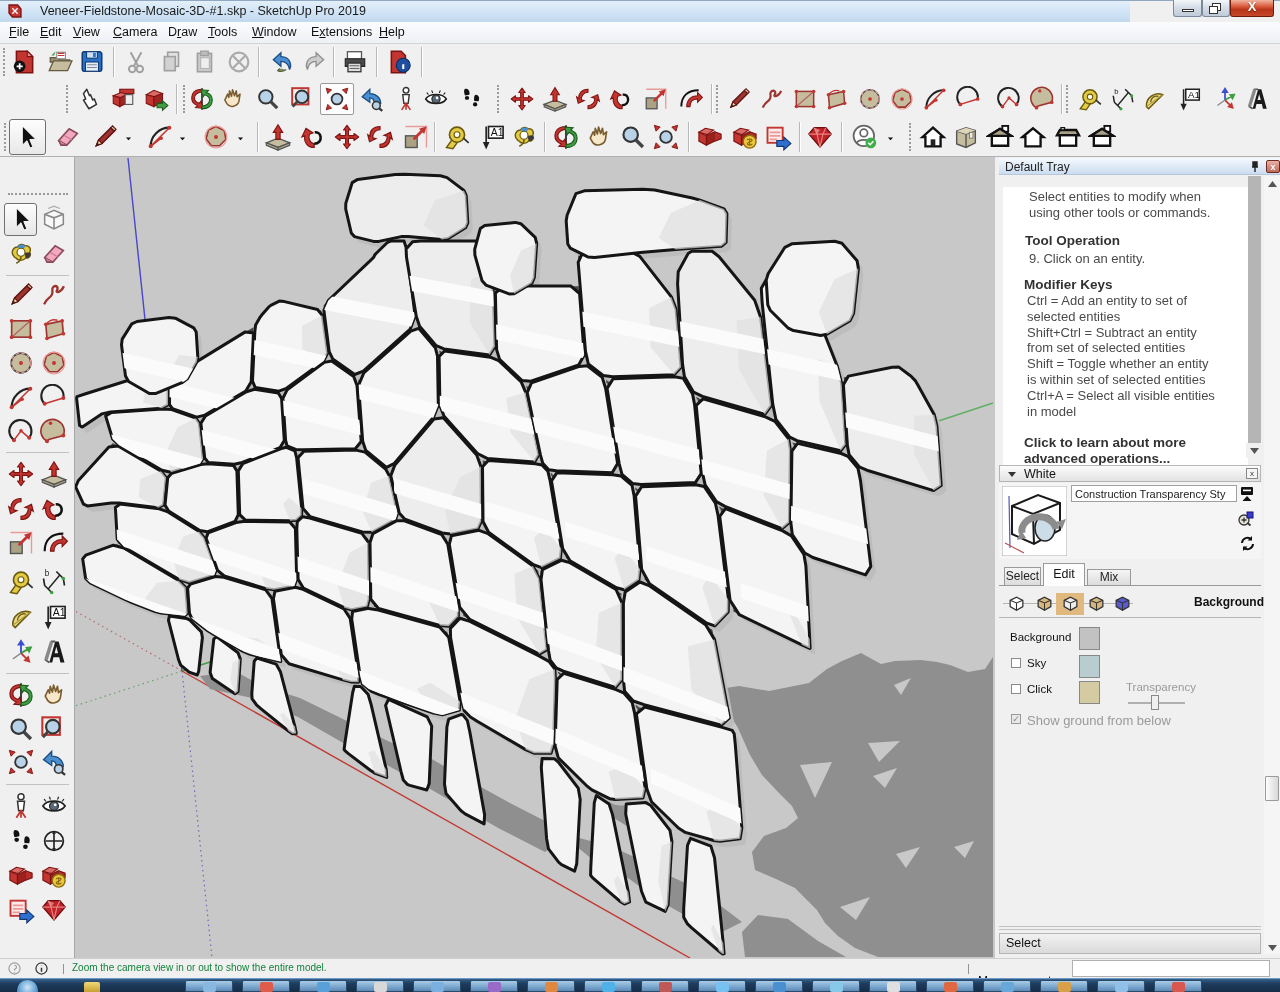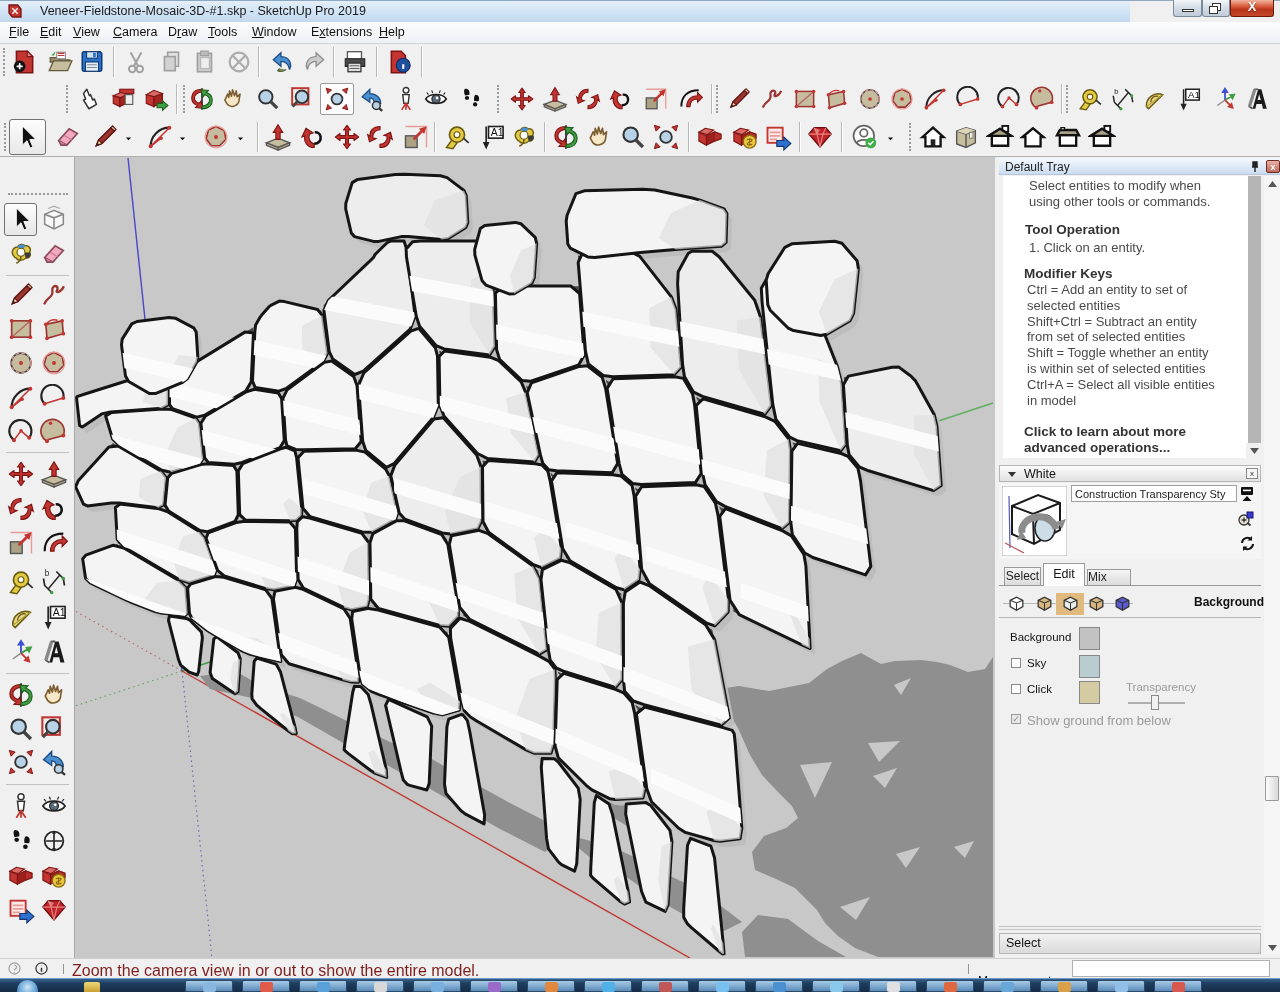--- a/index.html
+++ b/index.html
@@ -1066,24 +1066,24 @@
   </svg>
 <div class="ab" style="left:995px;top:157px;width:285px;height:801px;background:#f0f0f0">
     <div class="ab" style="left:0;top:0;width:4px;height:801px;background:#f0f0f0"></div>
     <div class="ab" style="left:4px;top:1px;width:281px;height:17px;background:linear-gradient(#f5f9fd,#cbdcf0);border-bottom:1px solid #b8c8da">
       <div class="ab" style="left:6px;top:2px;font-size:12px;color:#222">Default Tray</div>
       <svg class="ab" style="left:250px;top:3px" width="12" height="12" viewBox="0 0 12 12">
         <path d="M4 1 h4 v5 h-4 z M3 6 h6 M6 6 v5" stroke="#222" stroke-width="1.4" fill="#222"></path>
       </svg>
       <div class="ab" style="left:267px;top:2px;width:14px;height:13px;background:linear-gradient(#e8b0a8,#c06a5a);border:1px solid #6e2a20;border-radius:2px;color:#fff;font-size:9px;font-weight:bold;text-align:center;line-height:12px">x</div>
     </div>
-    <div class="ab" style="left:8px;top:19px;width:245px;height:282px;background:#fff;font-size:13px;color:#4a4a4a;line-height:15.8px;white-space:nowrap">
+    <div class="ab" style="left:8px;top:30px;width:245px;height:282px;background:#fff;font-size:13px;color:#4a4a4a;line-height:15.8px;white-space:nowrap">
       <div class="ab" style="left:26px;top:2px">Select entities to modify when<br>using other tools or commands.</div>
       <div class="ab" style="left:22px;top:46px;font-weight:bold;color:#333;font-size:13.5px">Tool Operation</div>
-      <div class="ab" style="left:26px;top:64px">1. Click on an entity.</div>
+      <div class="ab" style="left:26px;top:64px">9. Click on an entity.</div>
       <div class="ab" style="left:21px;top:90px;font-weight:bold;color:#333;font-size:13.5px">Modifier Keys</div>
       <div class="ab" style="left:24px;top:106px">Ctrl = Add an entity to set of<br>selected entities<br>Shift+Ctrl = Subtract an entity<br>from set of selected entities<br>Shift = Toggle whether an entity<br>is within set of selected entities<br>Ctrl+A = Select all visible entities<br>in model</div>
       <div class="ab" style="left:21px;top:248px;font-weight:bold;color:#333;font-size:13.5px;line-height:16px">Click to learn about more<br>advanced operations...</div>
     </div>
     <div class="ab" style="left:253px;top:19px;width:13px;height:267px;background:#b5b5b5"></div>
     <div class="ab" style="left:251px;top:286px;width:16px;height:15px;background:#f0f0f0"></div>
     <svg class="ab" style="left:255px;top:291px" width="9" height="6" viewBox="0 0 9 6">
       <path d="M0 0 h9 L4.5 6 Z" fill="#555"></path>
     </svg>
     <div class="ab" style="left:4px;top:308px;width:262px;height:17px;background:linear-gradient(#fcfcfc,#e2e2e2);border:1px solid #b5b5b5">
@@ -1117,21 +1117,21 @@
         <path d="M10.5 13 l3 2.5" stroke="#333" stroke-width="1.8"></path>
         <rect x="10" y="2" width="6" height="6" fill="#3a3ad0" stroke="#15156e"></rect>
       </svg>
       <svg class="ab" style="left:240px;top:52px" width="17" height="17" viewBox="0 0 17 17">
         <path d="M3 8 a5.5 5.5 0 0 1 9.5 -3.5 M14 9 a5.5 5.5 0 0 1 -9.5 3.5" fill="none" stroke="#111" stroke-width="2"></path>
         <path d="M13 1 v4.5 h-4.5 z M4 16 v-4.5 h4.5 z" fill="#111"></path>
       </svg>
     </div>
     <div class="ab" style="left:9px;top:410px;width:37px;height:18px;background:linear-gradient(#f5f5f5,#dcdcdc);border:1px solid #9a9a9a;border-bottom:none;font-size:12px;text-align:center;line-height:17px;color:#222">Select</div>
     <div class="ab" style="left:48px;top:406px;width:42px;height:23px;background:#fdfdfd;border:1px solid #9a9a9a;border-bottom:none;font-size:12.5px;text-align:center;line-height:20px;color:#111;z-index:3">Edit</div>
-    <div class="ab" style="left:92px;top:412px;width:44px;height:16px;background:linear-gradient(#f5f5f5,#dcdcdc);border:1px solid #9a9a9a;border-bottom:none;font-size:12px;text-align:left;line-height:15px;color:#222">Mix</div>
+    <div class="ab" style="left:92px;top:412px;width:44px;height:16px;background:linear-gradient(#f5f5f5,#dcdcdc);border:1px solid #9a9a9a;border-bottom:none;font-size:12px;text-align:center;line-height:15px;color:#222">Mix</div>
     <div class="ab" style="left:4px;top:428px;width:262px;height:1px;background:#9a9a9a"></div>
     <div class="ab" style="left:8px;top:438px;width:130px;height:2px;border-top:1px solid #b5b5b5;margin-top:8px"></div>
     <div class="ab" style="left:61px;top:436px;width:28px;height:22px;background:#e0b97f"></div>
     <svg class="ab" style="left:12px;top:437px" width="19" height="19" viewBox="0 0 18 18">
       <path d="M3 6 L9 3 L15 6 L15 12 L9 15.5 L3 12 Z" fill="#fff" stroke="#333" stroke-width="1.2"></path>
       <path d="M3 6 L9 8.5 L15 6 M9 8.5 L9 15.5" fill="none" stroke="#333" stroke-width="1"></path>
     </svg>
     <svg class="ab" style="left:40px;top:437px" width="19" height="19" viewBox="0 0 18 18">
       <path d="M3 6 L9 3 L15 6 L15 12 L9 15.5 L3 12 Z" fill="#d8b77f" stroke="#333" stroke-width="1.2"></path>
       <path d="M3 6 L9 8.5 L15 6 M9 8.5 L9 15.5" fill="none" stroke="#333" stroke-width="1"></path>
@@ -1178,21 +1178,21 @@
 <div class="ab" style="left:0;top:958px;width:1280px;height:20px;background:#f0f0f0;border-top:1px solid #d0d0d0">
     <svg class="ab" style="left:8px;top:3px" width="13" height="13" viewBox="0 0 14 14">
       <circle cx="7" cy="7" r="6" fill="none" stroke="#9a9a9a" stroke-width="1.2"></circle>
       <path d="M7 3.5 a2 2 0 0 1 1 3.8 l-1 .7 v1.2 M7 10.8 v.7" stroke="#9a9a9a" stroke-width="1.2" fill="none"></path>
     </svg>
     <svg class="ab" style="left:35px;top:3px" width="13" height="13" viewBox="0 0 14 14">
       <circle cx="7" cy="7" r="6" fill="none" stroke="#333" stroke-width="1.3"></circle>
       <path d="M7 4 v.2 M7 6.2 v4.2" stroke="#333" stroke-width="1.6"></path>
     </svg>
     <div class="ab" style="left:62px;top:3px;color:#888;font-size:11px">|</div>
-    <div class="ab" style="left:72px;top:3px;font-size:16px;color:#7f1d1d">Zoom the camera view in or out to show the entire model.</div>
+    <div class="ab" style="left:72px;top:3px;font-size:10px;color:#15803d">Zoom the camera view in or out to show the entire model.</div>
     <div class="ab" style="left:967px;top:3px;color:#888;font-size:11px">|</div>
     <div class="ab" style="left:978px;top:15px;font-size:12px;color:#111">Measurements</div>
     <div class="ab" style="left:1072px;top:1px;width:198px;height:17px;background:#fff;border:1px solid #b0b0b0"></div>
   </div>
 <div class="ab" style="left:0;top:978px;width:1280px;height:14px;background:linear-gradient(#3d6a96,#1e3c5e 40%,#152c47)">
     <div class="ab" style="left:0;top:0;width:1280px;height:1px;background:#6a9aca"></div>
     <div class="ab" style="left:17px;top:2px;width:21px;height:21px;border-radius:50%;background:radial-gradient(circle at 50% 35%,#cfe8f8,#5a9ad0 55%,#2a5a8a)"></div>
     <div class="ab" style="left:84px;top:4px;width:16px;height:10px;background:linear-gradient(#f0d878,#c8a030);border-radius:2px 2px 0 0"></div>
     <div class="ab" style="left:185px;top:2px;width:48px;height:12px;background:linear-gradient(#a8cce8,#5a8ab8);border:1px solid #2a4a6a;border-radius:2px 2px 0 0"></div>
     <div class="ab" style="left:203px;top:4px;width:13px;height:10px;background:#88b8e0;border-radius:2px"></div>

